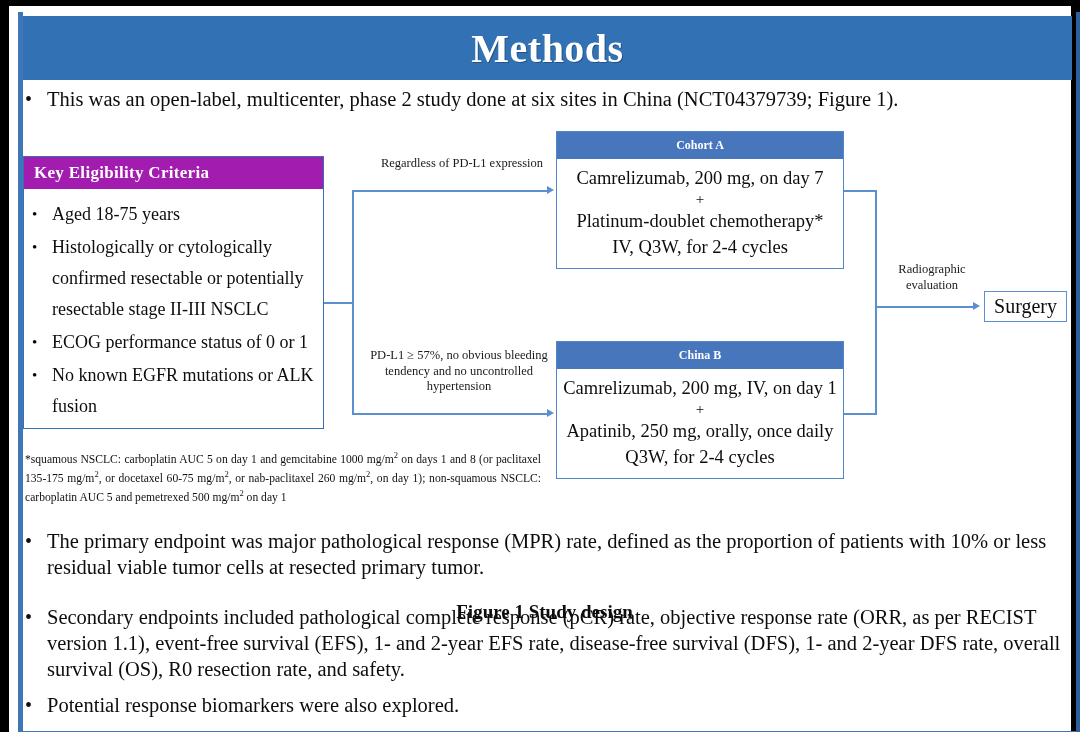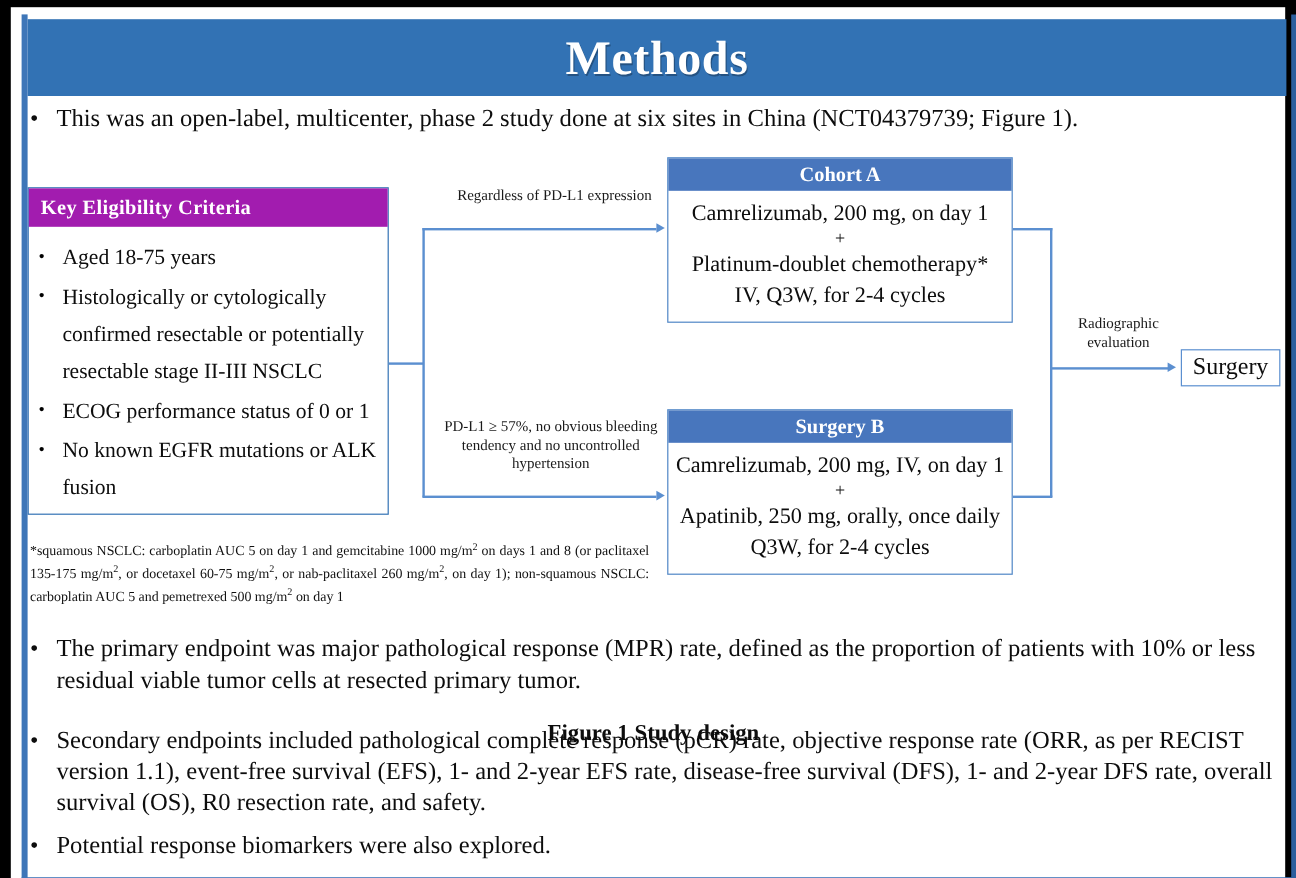--- a/index.html
+++ b/index.html
@@ -75,21 +75,21 @@
   #footnote{
     position:absolute;left:16px;top:316px;width:516px;
     font-size:11.6px;line-height:14.2px;color:#111;
     text-align:justify;font-family:"Liberation Serif",serif;margin-top:16px;
   }
   #footnote sup{font-size:8.5px;}
 
   
   .cohort{box-sizing:border-box;border:1.5px solid #4f86c6;background:#fff;}
   .cohort .chead{
-    height:27px;background:#4876bd;color:#fff;font-weight:bold;font-size:17px;
+    height:27px;background:#4876bd;color:#fff;font-weight:bold;font-size:12px;
     display:flex;align-items:center;justify-content:center;
     font-family:"Liberation Serif",serif;
   }
   .cohort .cbody{
     padding:6px 6px 8px 6px;text-align:center;
     font-size:18.5px;line-height:26px;color:#0d0d0d;
   }
   .cohort .plus{font-size:15px;line-height:17px;}
 
   #cohortA{position:absolute;left:547px;top:15px;width:288px;height:138px;}
@@ -183,29 +183,29 @@
 
     <div class="ln" style="left:343px;top:297px;width:195px;height:1.6px;"></div>
     <div class="arrow" style="left:538px;top:293px;"></div>
 
     <div class="annot" id="annotTop">Regardless  of PD-L1 expression</div>
     <div class="annot" id="annotBot">PD-L1 ≥ 57%, no obvious bleeding tendency and no uncontrolled  hypertension</div>
 
     <div class="cohort" id="cohortA">
       <div class="chead">Cohort A</div>
       <div class="cbody">
-        <div>Camrelizumab, 200 mg, on day 1</div>
+        <div>Camrelizumab, 200 mg, on day 7</div>
         <div class="plus">+</div>
         <div>Platinum-doublet chemotherapy*</div>
         <div>IV, Q3W, for 2-4 cycles</div>
       </div>
     </div>
 
     <div class="cohort" id="cohortB">
-      <div class="chead">Surgery B</div>
+      <div class="chead">China B</div>
       <div class="cbody">
         <div>Camrelizumab, 200 mg, IV, on day 1</div>
         <div class="plus">+</div>
         <div>Apatinib, 250 mg, orally, once daily</div>
         <div>Q3W, for 2-4 cycles</div>
       </div>
     </div>
 
     <div class="ln" style="left:835px;top:74px;width:33px;height:1.6px;"></div>
     <div class="ln" style="left:835px;top:297px;width:33px;height:1.6px;"></div>

